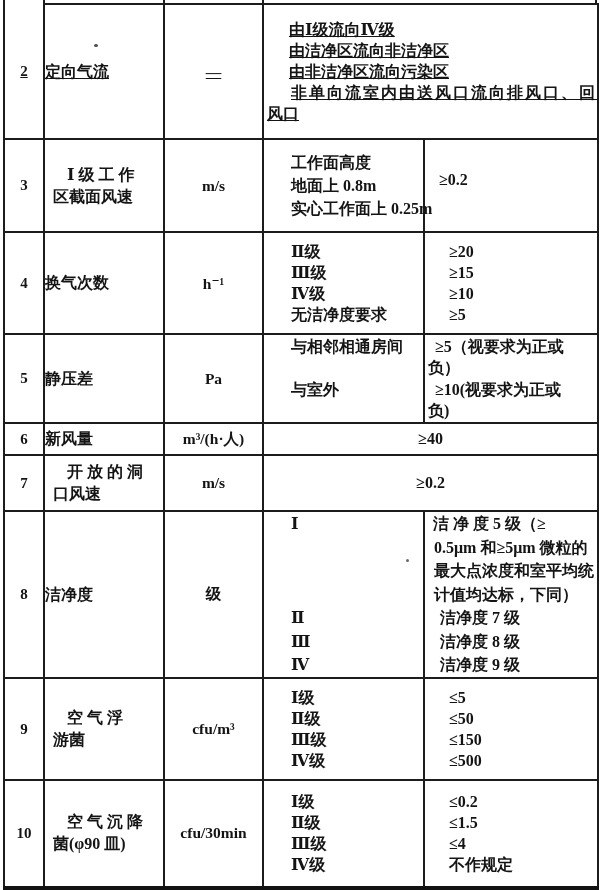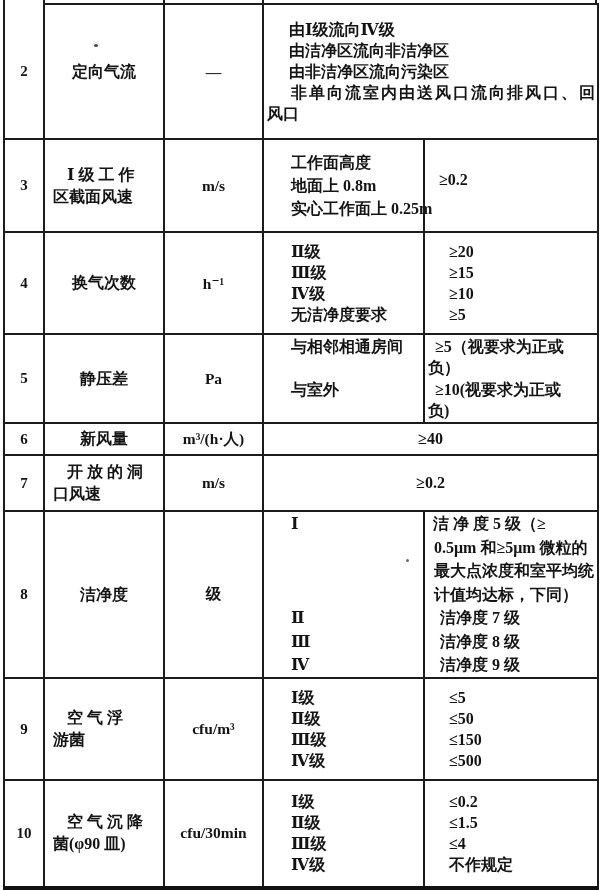--- a/index.html
+++ b/index.html
@@ -9,31 +9,31 @@
     font-family:"Liberation Serif","DejaVu Serif",serif;
     font-weight:700;
   }
   .wrap{position:absolute;left:3px;top:3px;}
   table{border-collapse:collapse;table-layout:fixed;width:594px;border-top:0;}
   td{
     border:2px solid #1c1c1c;padding:0;vertical-align:middle;
     font-size:16px;overflow:visible;
   }
   
-  tr.r2 td{border-top:2px solid #1c1c1c;}
+  tr.r2 td{border-top:2px solid #1c1c1c;text-decoration:underline;}
   tr.r2 td.c-num{border-top:0;}
   tr.r10 td{border-bottom:5px solid #121212;}
 
   tr.r2{height:135px;} tr.r3{height:93px;} tr.r4{height:102px;}
   tr.r5{height:89px;}  tr.r6{height:32px;} tr.r7{height:56px;}
   tr.r8{height:167px;} tr.r9{height:102px;} tr.r10{height:108px;}
 
   .c-num{text-align:center;font-size:15px;}
   .c-unit{text-align:center;font-size:15.5px;}
-  .c-name.single{text-align:center;}
+  .c-name.single{text-align:left;}
   .c-name.multi{text-align:left;padding-left:8px;}
   .c-name .ln{line-height:22px;min-height:22px;}
   .c-name.multi .ln.first{text-indent:14px;}
 
   .ln{line-height:21px;min-height:21px;white-space:nowrap;}
   .cond .ln{padding-left:27px;}
   .val  .ln{padding-left:24px;}
 
   .r2 .mg .ln{padding-left:25px;}
   .r2 .mg .ln.jline{padding-left:27px;letter-spacing:2px;}

